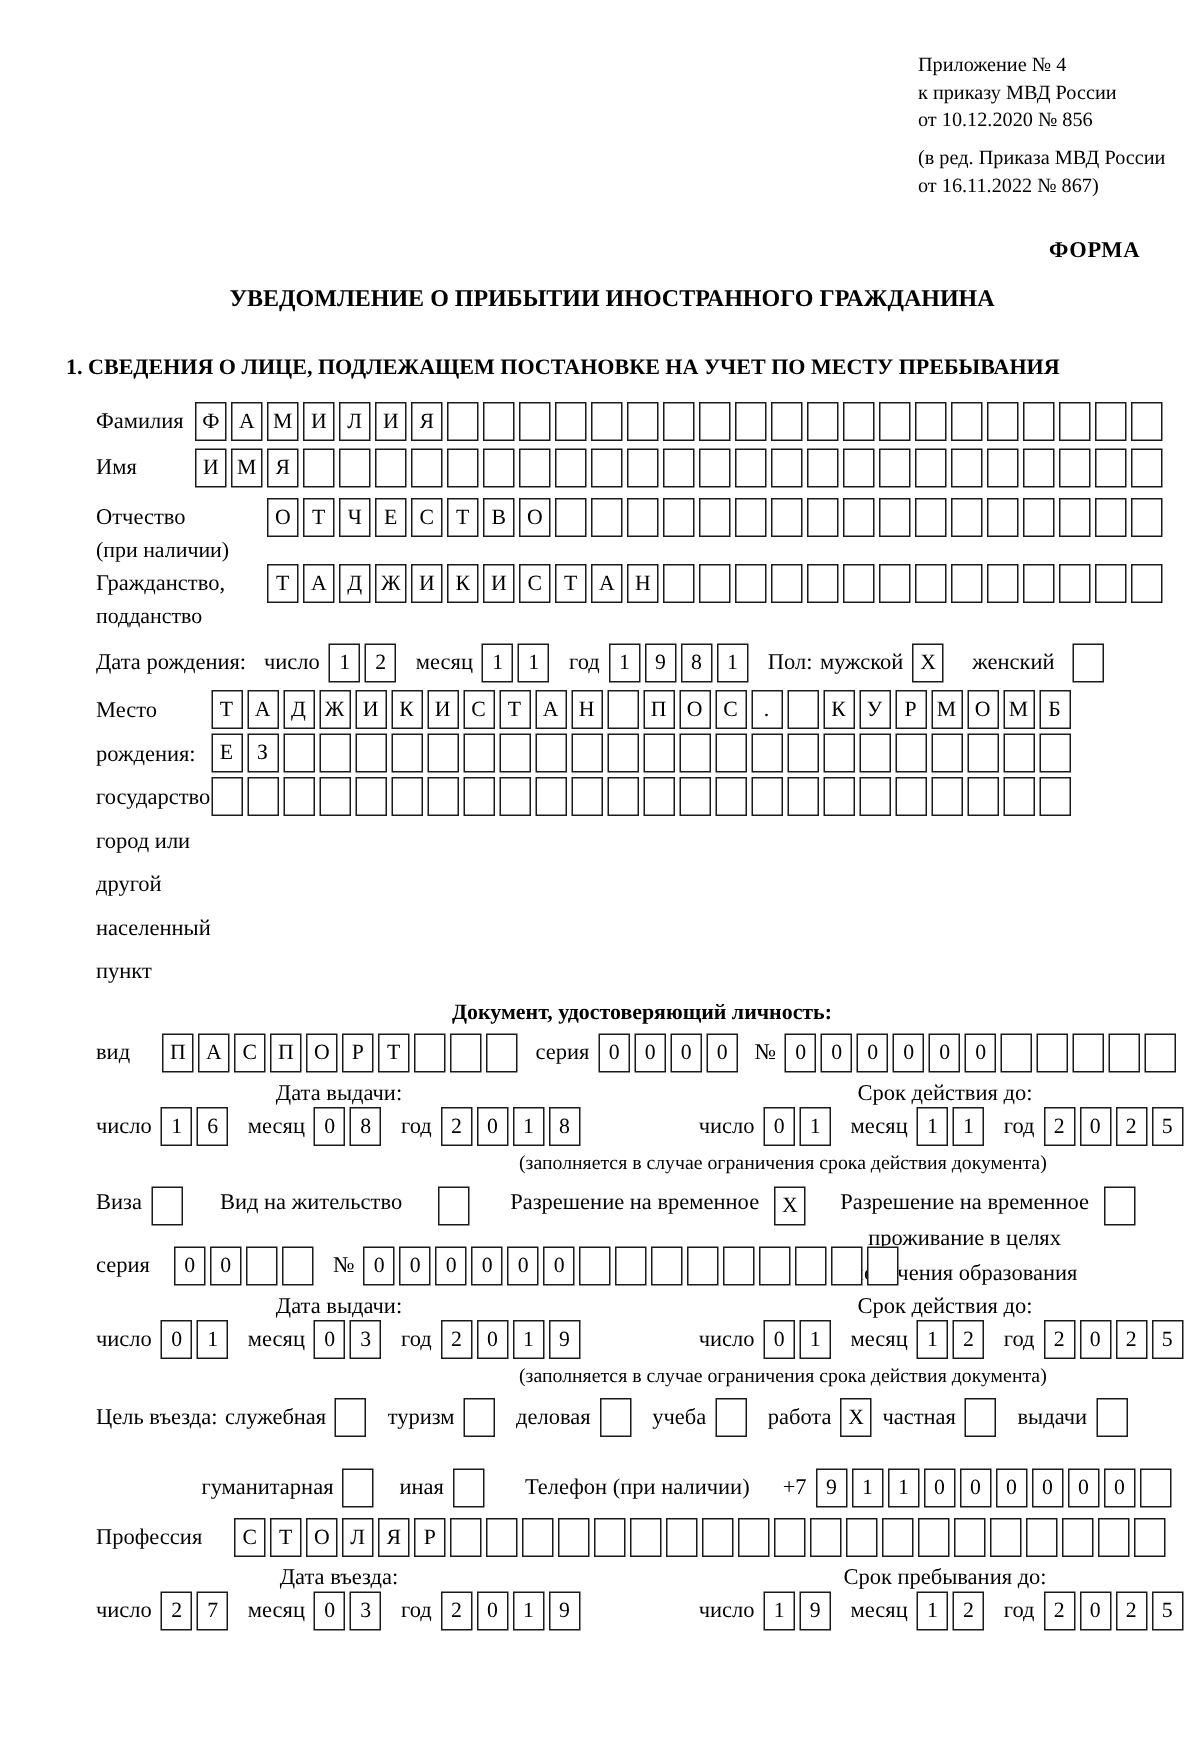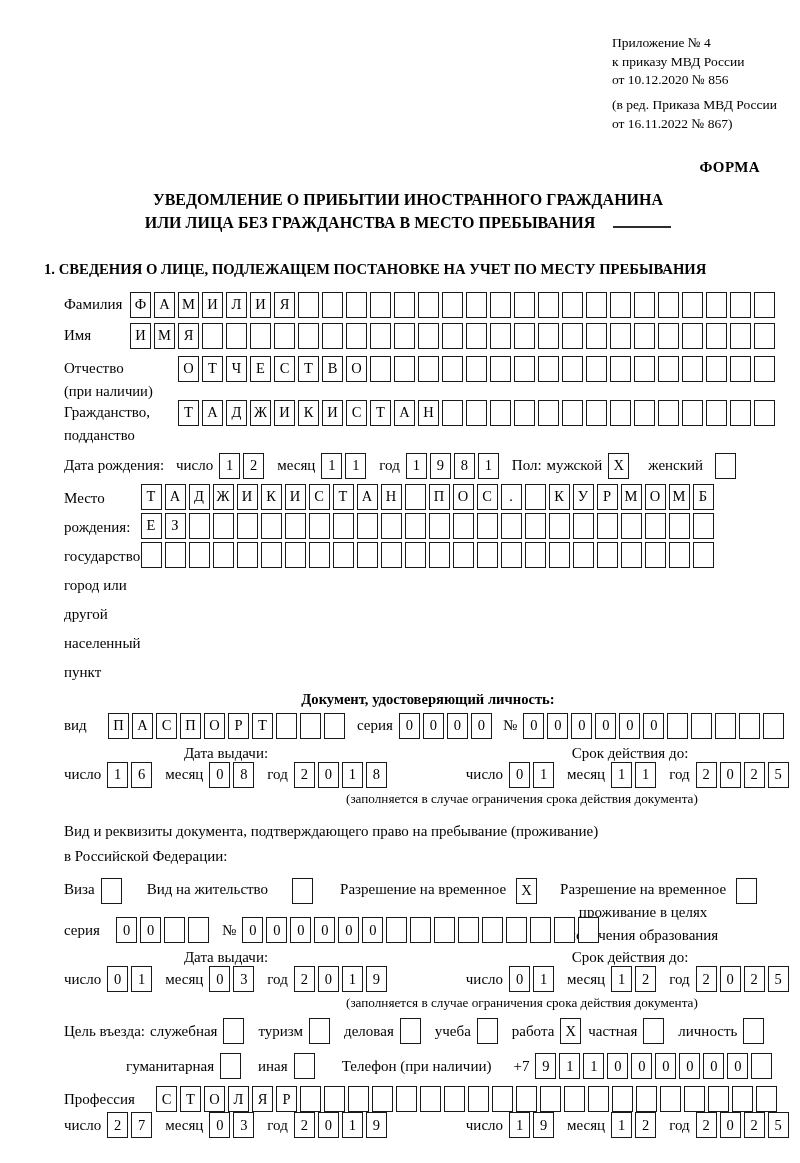--- a/index.html
+++ b/index.html
@@ -55,21 +55,21 @@
   .dg-right { margin-left: 76px; }
   .note-right { font-size: 13.2px; margin-left: 282px; margin-top: 3px; }
 
   .opts { align-items: flex-start; margin-top: 8px; }
   .opt { display: inline-flex; align-items: flex-start; }
   .opt-lines { display: inline-block; text-align: center; line-height: 1.55; }
   .opt .cells { margin-left: 10px; margin-top: 0; }
 
   .purpose .cells, .purpose2 .cells { margin-left: 6px; }
   .purpose > .plabel { margin-left: 11px; }
-  .purpose2 { margin-top: 9px; }
+  .purpose2 { margin-top: 21px; justify-content: center; }
 
   .mt5 { margin-top: 5px; font-family: Liberation Serif, serif; } .mt7 { margin-top: 7px; } .mt9 { margin-top: 9px; } .mt14 { margin-top: 14px; }
   .intro { margin-top: 12px; line-height: 1.7; }
 </style>
 </head>
 <body>
 
 <div class="page">
 
   <div class="appendix">
@@ -79,21 +79,20 @@
     <div class="amend">
       <div>(в ред. Приказа МВД России</div>
       <div>от 16.11.2022 № 867)</div>
     </div>
   </div>
 
   <div class="forma">ФОРМА</div>
 
   <div class="title">
     <div>УВЕДОМЛЕНИЕ О ПРИБЫТИИ ИНОСТРАННОГО ГРАЖДАНИНА</div>
-    <div><span>ИЛИ ЛИЦА БЕЗ ГРАЖДАНСТВА В МЕСТО ПРЕБЫВАНИЯ</span><span class="title-underline"></span></div>
   </div>
 
   <div class="sec-heading">1. СВЕДЕНИЯ О ЛИЦЕ, ПОДЛЕЖАЩЕМ ПОСТАНОВКЕ НА УЧЕТ ПО МЕСТУ ПРЕБЫВАНИЯ</div>
 
   <div class="row mt14">
     <span class="lbl lw66">Фамилия</span>
     <span class="cells">
         <span class="cell">Ф</span>
         <span class="cell">А</span>
         <span class="cell">М</span>
@@ -418,24 +417,20 @@
       <span class="cells">
           <span class="cell">2</span>
           <span class="cell">0</span>
           <span class="cell">2</span>
           <span class="cell">5</span>
         </span>
     </span>
   </div>
   <div class="note-right">(заполняется в случае ограничения срока действия документа)</div>
 
-  <div class="intro">
-    <div>Вид и реквизиты документа, подтверждающего право на пребывание (проживание)</div>
-    <div>в Российской Федерации:</div>
-  </div>
 
   <div class="row opts">
     <span class="opt">
       <span class="opt-lines">Виза</span>
       <span class="cells" style="margin-left:6px">
           <span class="cell"></span>
         </span>
     </span>
     <span class="opt" style="margin-left:22px">
       <span class="opt-lines">Вид на жительство</span>
@@ -556,21 +551,21 @@
         <span class="cell"></span>
       </span>
     <span class="plabel">работа</span>
     <span class="cells">
         <span class="cell">X</span>
       </span>
     <span class="plabel" style="margin-left:4px">частная</span>
     <span class="cells">
         <span class="cell"></span>
       </span>
-    <span class="plabel">личность</span>
+    <span class="plabel">выдачи</span>
     <span class="cells">
         <span class="cell"></span>
       </span>
   </div>
 
   <div class="row purpose2" style="margin-left:62px">
     <span>гуманитарная</span>
     <span class="cells">
         <span class="cell"></span>
       </span>
@@ -619,20 +614,24 @@
         <span class="cell"></span>
         <span class="cell"></span>
         <span class="cell"></span>
         <span class="cell"></span>
         <span class="cell"></span>
         <span class="cell"></span>
         <span class="cell"></span>
       </span>
   </div>
 
+  <div class="date-headers">
+    <span class="dh-left">Дата въезда:</span>
+    <span class="dh-right">Срок пребывания до:</span>
+  </div>
   <div class="row">
     <span class="date-group">
       <span class="sub">число</span>
       <span class="cells">
           <span class="cell">2</span>
           <span class="cell">7</span>
         </span>
       <span class="sub gap10">месяц</span>
       <span class="cells">
           <span class="cell">0</span>

